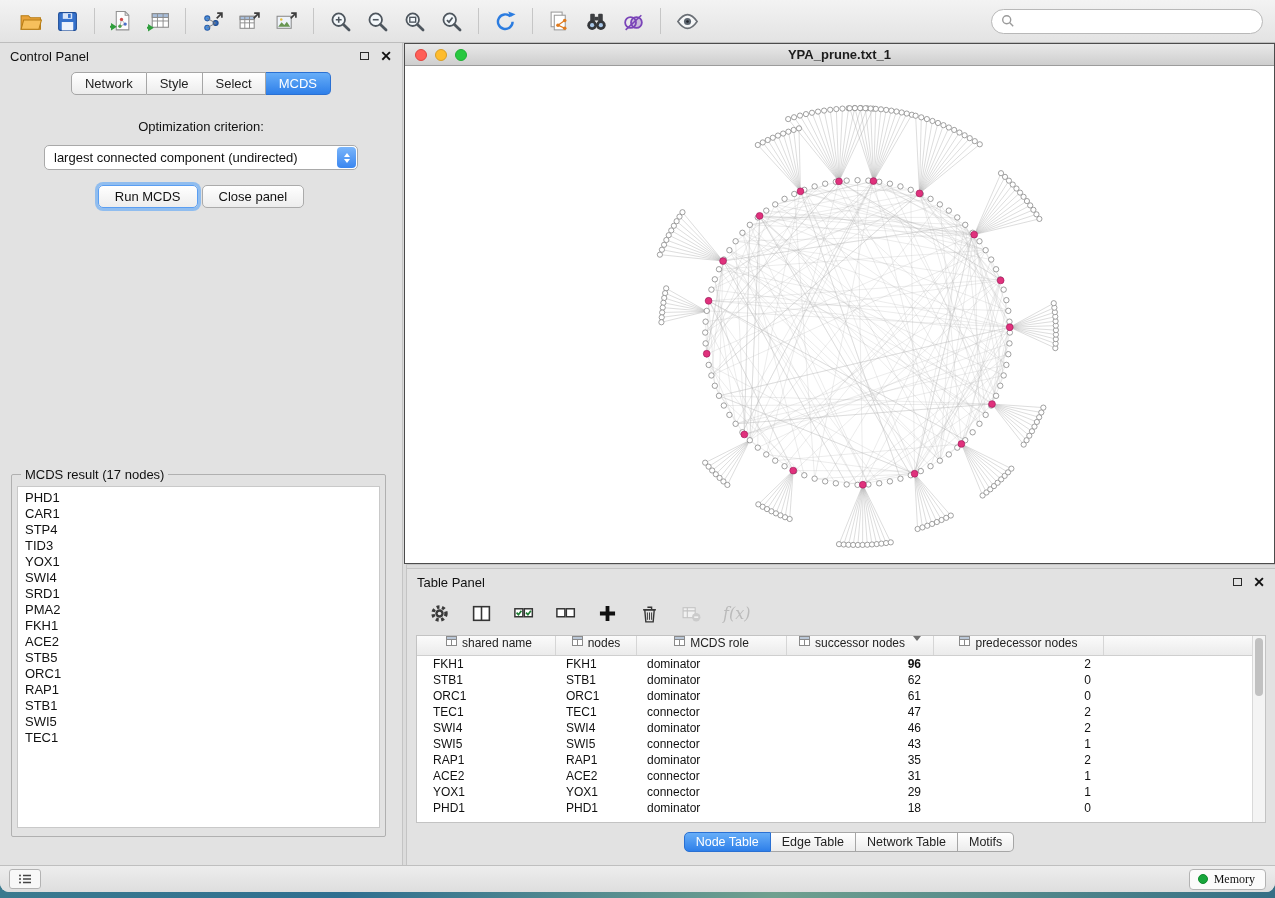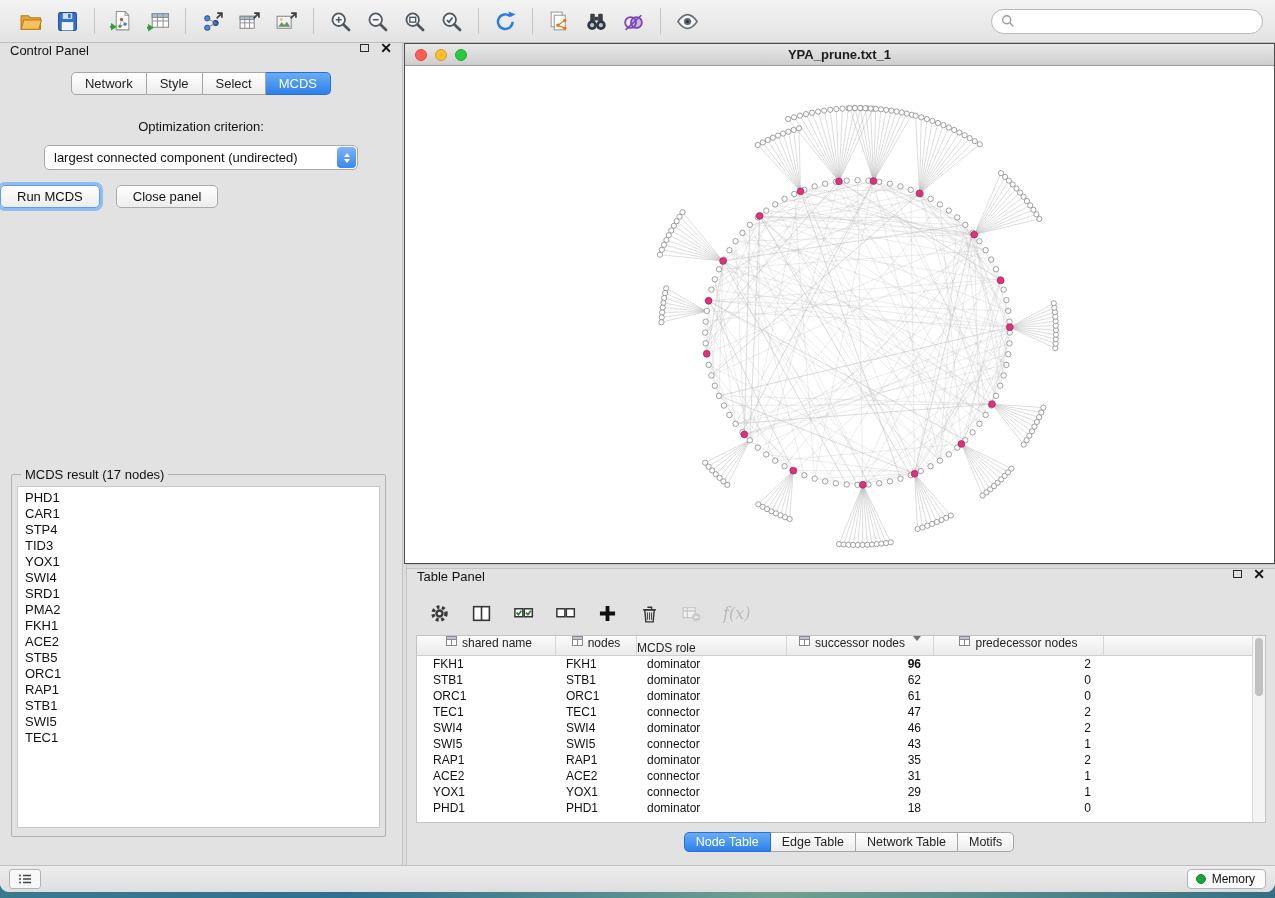--- a/index.html
+++ b/index.html
@@ -18,42 +18,42 @@
   .tb-sep { width:1px; height:26px; background:#c6c6c6; margin:0 8px; }
   .search-box { margin-left:auto; width:272px; height:25px; background:#fff; border:1px solid #b8b8b8;
     border-radius:13px; display:flex; align-items:center; padding:0 9px; gap:6px; }
   .search-box input { border:none; outline:none; flex:1; font-size:13px; background:transparent; }
 
   
   .workspace { position:absolute; top:43px; bottom:27px; left:0; right:0; }
 
   
   .control-panel { position:absolute; left:0; top:0; width:402px; height:100%; background:#e2e2e2; }
-  .panel-header { height:26px; display:flex; align-items:flex-start; padding:0 10px; font-size:13px; color:#111; }
+  .panel-header { height:26px; display:flex; align-items:center; padding:0 10px; font-size:13px; color:#111; }
   .win-icons { margin-left:auto; display:flex; gap:11px; align-items:center; }
   .float-box { width:9px; height:8px; border:1.4px solid #2a2a2a; display:inline-block; }
   .close-x { font-size:14px; font-weight:bold; color:#111; line-height:10px; }
 
   .cp-tabs { display:flex; justify-content:center; margin-top:3px; }
   .tab { font-size:13px; padding:3px 13px; background:linear-gradient(#ffffff,#ececec);
     border:1px solid #a6a6a6; border-left-width:0; color:#222; cursor:default; white-space:nowrap; }
   .tab:first-child { border-left-width:1px; border-radius:5px 0 0 5px; }
   .tab:last-child { border-radius:0 5px 5px 0; }
   .tab.active { background:linear-gradient(#67aef8,#2e7fe9); color:#fff; border-color:#2a70d2; }
 
   .opt-label { text-align:center; margin-top:24px; font-size:13px; color:#111; }
   .popup { width:314px; margin:11px auto 0; height:25px; background:#fff; border:1px solid #a9a9a9;
     border-radius:5px; display:flex; align-items:center; font-size:13px; padding-left:9px; color:#111;justify-content:center; }
   .popup-arrows { margin-left:auto; width:19px; height:21px; margin-right:1px;
     background:linear-gradient(#7ab5fa,#3a86f0); border-radius:4px;
     display:flex; flex-direction:column; align-items:center; justify-content:center; gap:2px; }
   .arr-up { width:0; height:0; border-left:3.5px solid transparent; border-right:3.5px solid transparent; border-bottom:4.5px solid #fff; }
   .arr-dn { width:0; height:0; border-left:3.5px solid transparent; border-right:3.5px solid transparent; border-top:4.5px solid #fff; }
 
-  .btn-row { display:flex; gap:16px; margin-top:15px; }
+  .btn-row { display:flex; justify-content:center; gap:4px; margin-top:15px; }
   .mac-btn { font-size:13px; padding:3px 16px; background:linear-gradient(#ffffff,#ededed);
     border:1px solid #ababab; border-radius:5px; color:#111; cursor:default; }
   .mac-btn.focused { box-shadow:0 0 0 3px rgba(77,159,250,.55); border-color:#5a9ef2; }
 
   .result-box { position:absolute; left:11px; right:16px; top:424px; bottom:28px;
     border:1px solid #b0b0b0; border-radius:2px; padding:4px 5px 8px; background:transparent; }
   .result-box legend { font-size:13px; padding:0 4px; margin-left:4px; color:#111; }
   .result-list { width:100%; height:100%; background:#fff; border:1px solid #c9c9c9;
     overflow-y:auto; padding:3px 0 0 7px; font-size:13px; line-height:16px; color:#111; }
 
@@ -102,21 +102,21 @@
   .tp-tabs { position:absolute; bottom:13px; left:16px; right:0; display:flex; justify-content:center; }
   .tp-tabs .tab { font-size:12.5px; padding:2px 11px; }
 
   
   .status-bar { position:absolute; left:0; right:0; bottom:0; height:27px;
     background:linear-gradient(#ededed,#dedede); border-top:1px solid #bfbfbf;
     display:flex; align-items:center; justify-content:space-between; padding:0 9px; }
   .menu-btn { width:32px; height:20px; border:1px solid #b3b3b3; border-radius:3px;
     background:#f8f8f8; display:flex; align-items:center; justify-content:center; }
   .memory-btn { display:flex; align-items:center; gap:6px; border:1px solid #b3b3b3; border-radius:4px;
-    background:#fbfbfb; padding:2px 10px 2px 8px; font-size:12px; color:#111; }
+    background:#fbfbfb; padding:2px 10px 2px 8px; font-size:12px; color:#111;font-family:Liberation Serif, serif; }
   .memory-dot { width:10px; height:10px; border-radius:50%; background:#17a63b; border:1px solid #0f8a2e; }
 </style>
 </head>
 <body>
 
 <div class="app">
 
   <div class="main-toolbar">
     <div class="tb-icons" id="tb-icons">
         <div class="tb-btn">
@@ -1021,21 +1021,21 @@
                 <span>shared name</span>
               </div>
               <div class="th" style="width: 81px;">
                 <svg width="11" height="10" viewBox="0 0 11 10">
                   <rect x="0.5" y="0.5" width="10" height="9" fill="#fff" stroke="#8a8a8a"></rect>
                   <rect x="0.5" y="0.5" width="10" height="3" fill="#b9c6d6" stroke="#8a8a8a"></rect>
                   <path d="M5.5 3.5v6" stroke="#8a8a8a"></path>
                 </svg>
                 <span>nodes</span>
               </div>
-              <div class="th" style="width: 150px; flex-direction: column;">
+              <div class="th" style="width: 150px;">
                 <svg width="11" height="10" viewBox="0 0 11 10">
                   <rect x="0.5" y="0.5" width="10" height="9" fill="#fff" stroke="#8a8a8a"></rect>
                   <rect x="0.5" y="0.5" width="10" height="3" fill="#b9c6d6" stroke="#8a8a8a"></rect>
                   <path d="M5.5 3.5v6" stroke="#8a8a8a"></path>
                 </svg>
                 <span>MCDS role</span>
               </div>
               <div class="th" style="width: 147px;">
                 <svg width="11" height="10" viewBox="0 0 11 10">
                   <rect x="0.5" y="0.5" width="10" height="9" fill="#fff" stroke="#8a8a8a"></rect>

